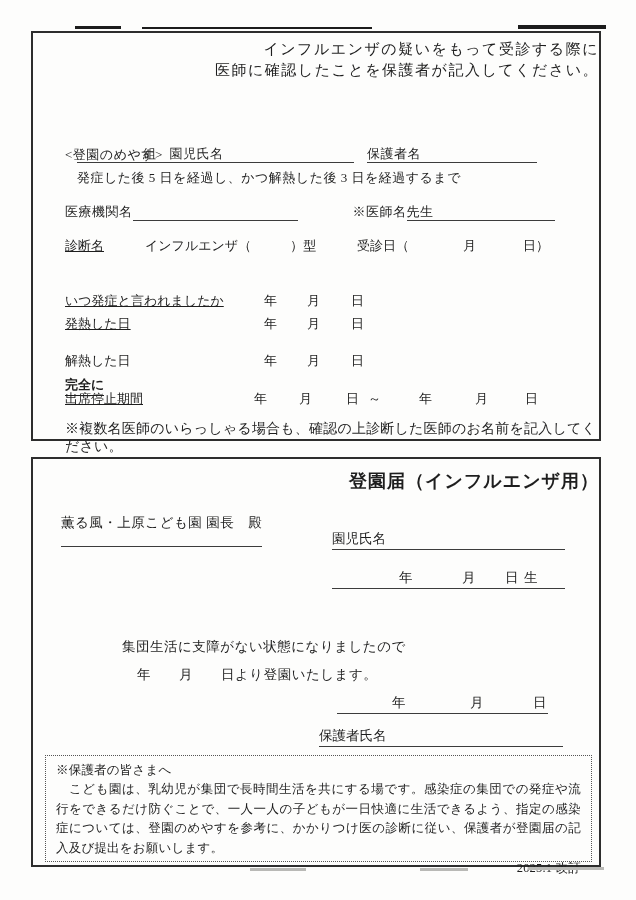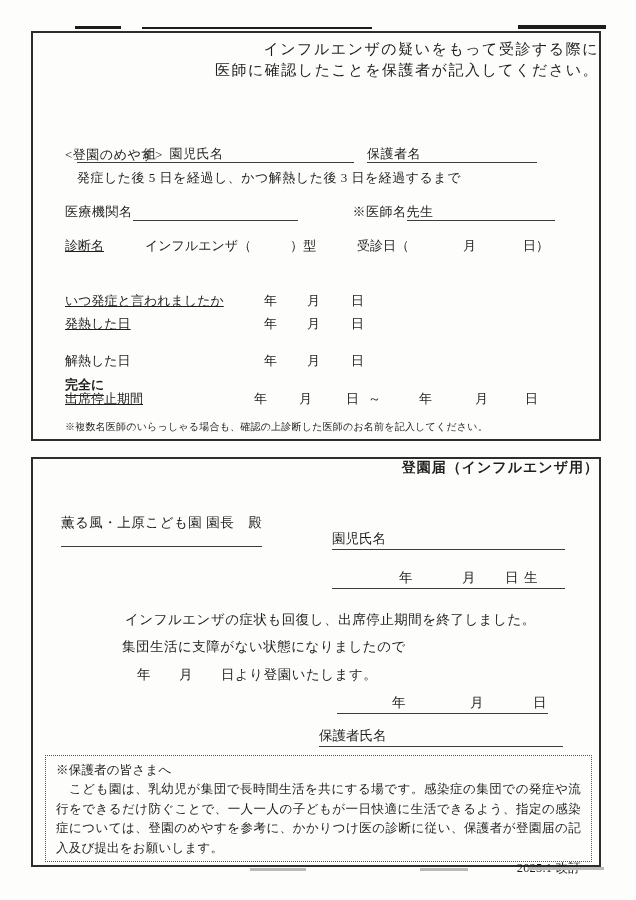--- a/index.html
+++ b/index.html
@@ -9,21 +9,21 @@
     -webkit-font-smoothing:antialiased;
   }
   .box{position:absolute;border:2px solid #2d2d2d;background:transparent;}
   #box1{left:31px;top:31px;width:566px;height:406px;}
   #box2{left:31px;top:457px;width:566px;height:406px;}
   .abs{position:absolute;}
   .ctr{left:0;right:0;text-align:right;}
   .t15{font-size:15px;letter-spacing:1.5px;}
   .t13{font-size:13px;letter-spacing:0.5px;}
   .t135{font-size:13.5px;letter-spacing:0.5px;}
-  .t11{font-size:10px;letter-spacing:0.2px;}
+  .t11{font-size:14px;letter-spacing:0.2px;}
   .ul{border-bottom:1.2px solid #3c3c3c;display:inline-block;height:17px;vertical-align:bottom;}
   .ulabs{border-bottom:1.2px solid #3c3c3c;position:absolute;height:19px;font-size:13.5px;}
   .row{position:absolute;left:0;width:100%;height:18px;font-size:13px;}
   .row span{position:absolute;white-space:nowrap;}
   .c-label{left:32px;text-decoration:underline;}
   .c-y{left:231px;} .c-m{left:274px;} .c-d{left:318px;}
   .s-y1{left:221px;} .s-m1{left:266px;} .s-d1{left:313px;} .s-tld{left:335px;}
   .s-y2{left:386px;} .s-m2{left:442px;} .s-d2{left:492px;}
   .emph{font-weight:bold;border-bottom:1.3px solid #1e1e1e;padding-bottom:1px;margin-top:24px;}
   .spacer{display:inline-block;height:1px;}
@@ -102,34 +102,33 @@
     <span class="s-y2">年</span>
     <span class="s-m2">月</span>
     <span class="s-d2">日</span>
   </div>
 
   <div class="abs t11" style="top:387px;left:32px;">※複数名医師のいらっしゃる場合も、確認の上診断した医師のお名前を記入してください。</div>
 </div>
 
 <div id="box2" class="box">
 
-  <div class="abs ctr" style="top:0;font-size:14px;font-weight:bold;letter-spacing:1px;">登園届（インフルエンザ用）</div>
+  <div class="abs ctr" style="top:10px;font-size:18px;font-weight:bold;letter-spacing:1px;">登園届（インフルエンザ用）</div>
 
   <div class="abs t135" style="top:55px;left:28px;border-bottom:1.2px solid #3c3c3c;padding-bottom:14px;">薫る風・上原こども園 園長　殿</div>
 
   <div class="ulabs" style="top:71px;left:299px;width:233px;"><span>園児氏名</span></div>
 
   <div class="ulabs inner-ymd" style="top:110px;left:299px;width:233px;">
     <span style="left:67px;">年</span>
     <span style="left:130px;">月</span>
     <span style="left:173px;">日</span>
     <span style="left:192px;">生</span>
   </div>
 
-  <div class="abs t135" style="top:152px;left:92px;">インフルエンザの症状も回復し、出席停止期間を終了しました。</div>
   <div class="abs t135" style="top:179px;left:89px;">集団生活に支障がない状態になりましたので</div>
   <div class="abs t135" style="top:207px;left:104px;">年　　月　　日より登園いたします。</div>
 
   <div class="ulabs inner-ymd" style="top:235px;left:304px;width:211px;">
     <span style="left:55px;">年</span>
     <span style="left:133px;">月</span>
     <span style="left:196px;">日</span>
   </div>
 
   <div class="ulabs" style="top:268px;left:286px;width:244px;"><span>保護者氏名</span></div>

